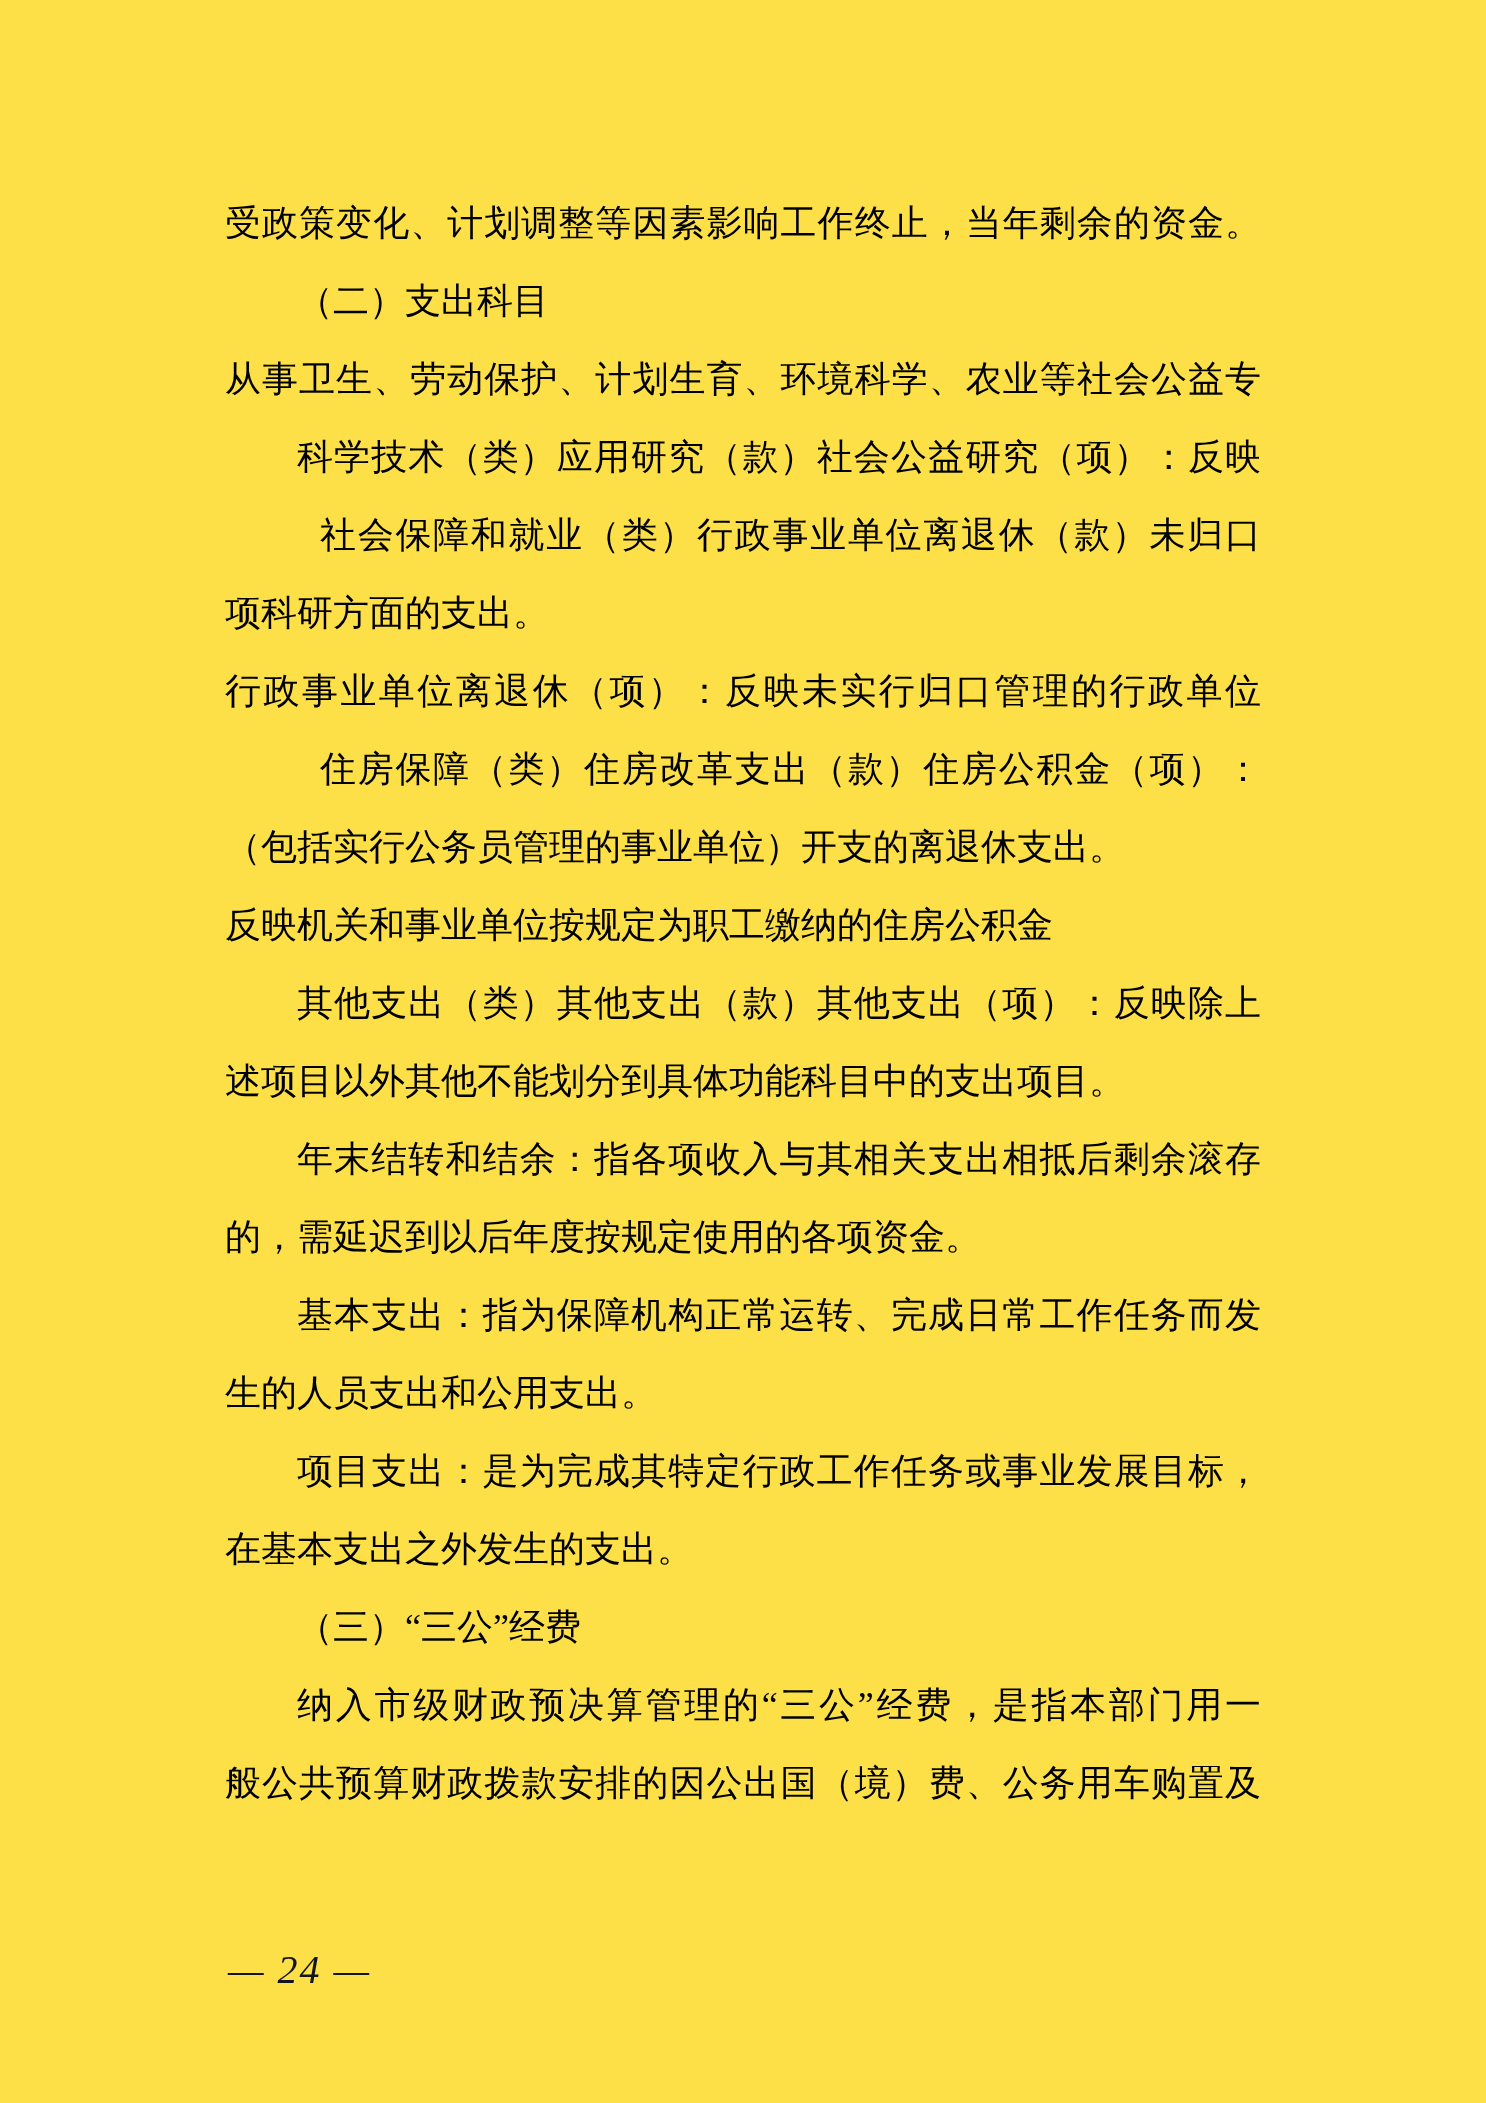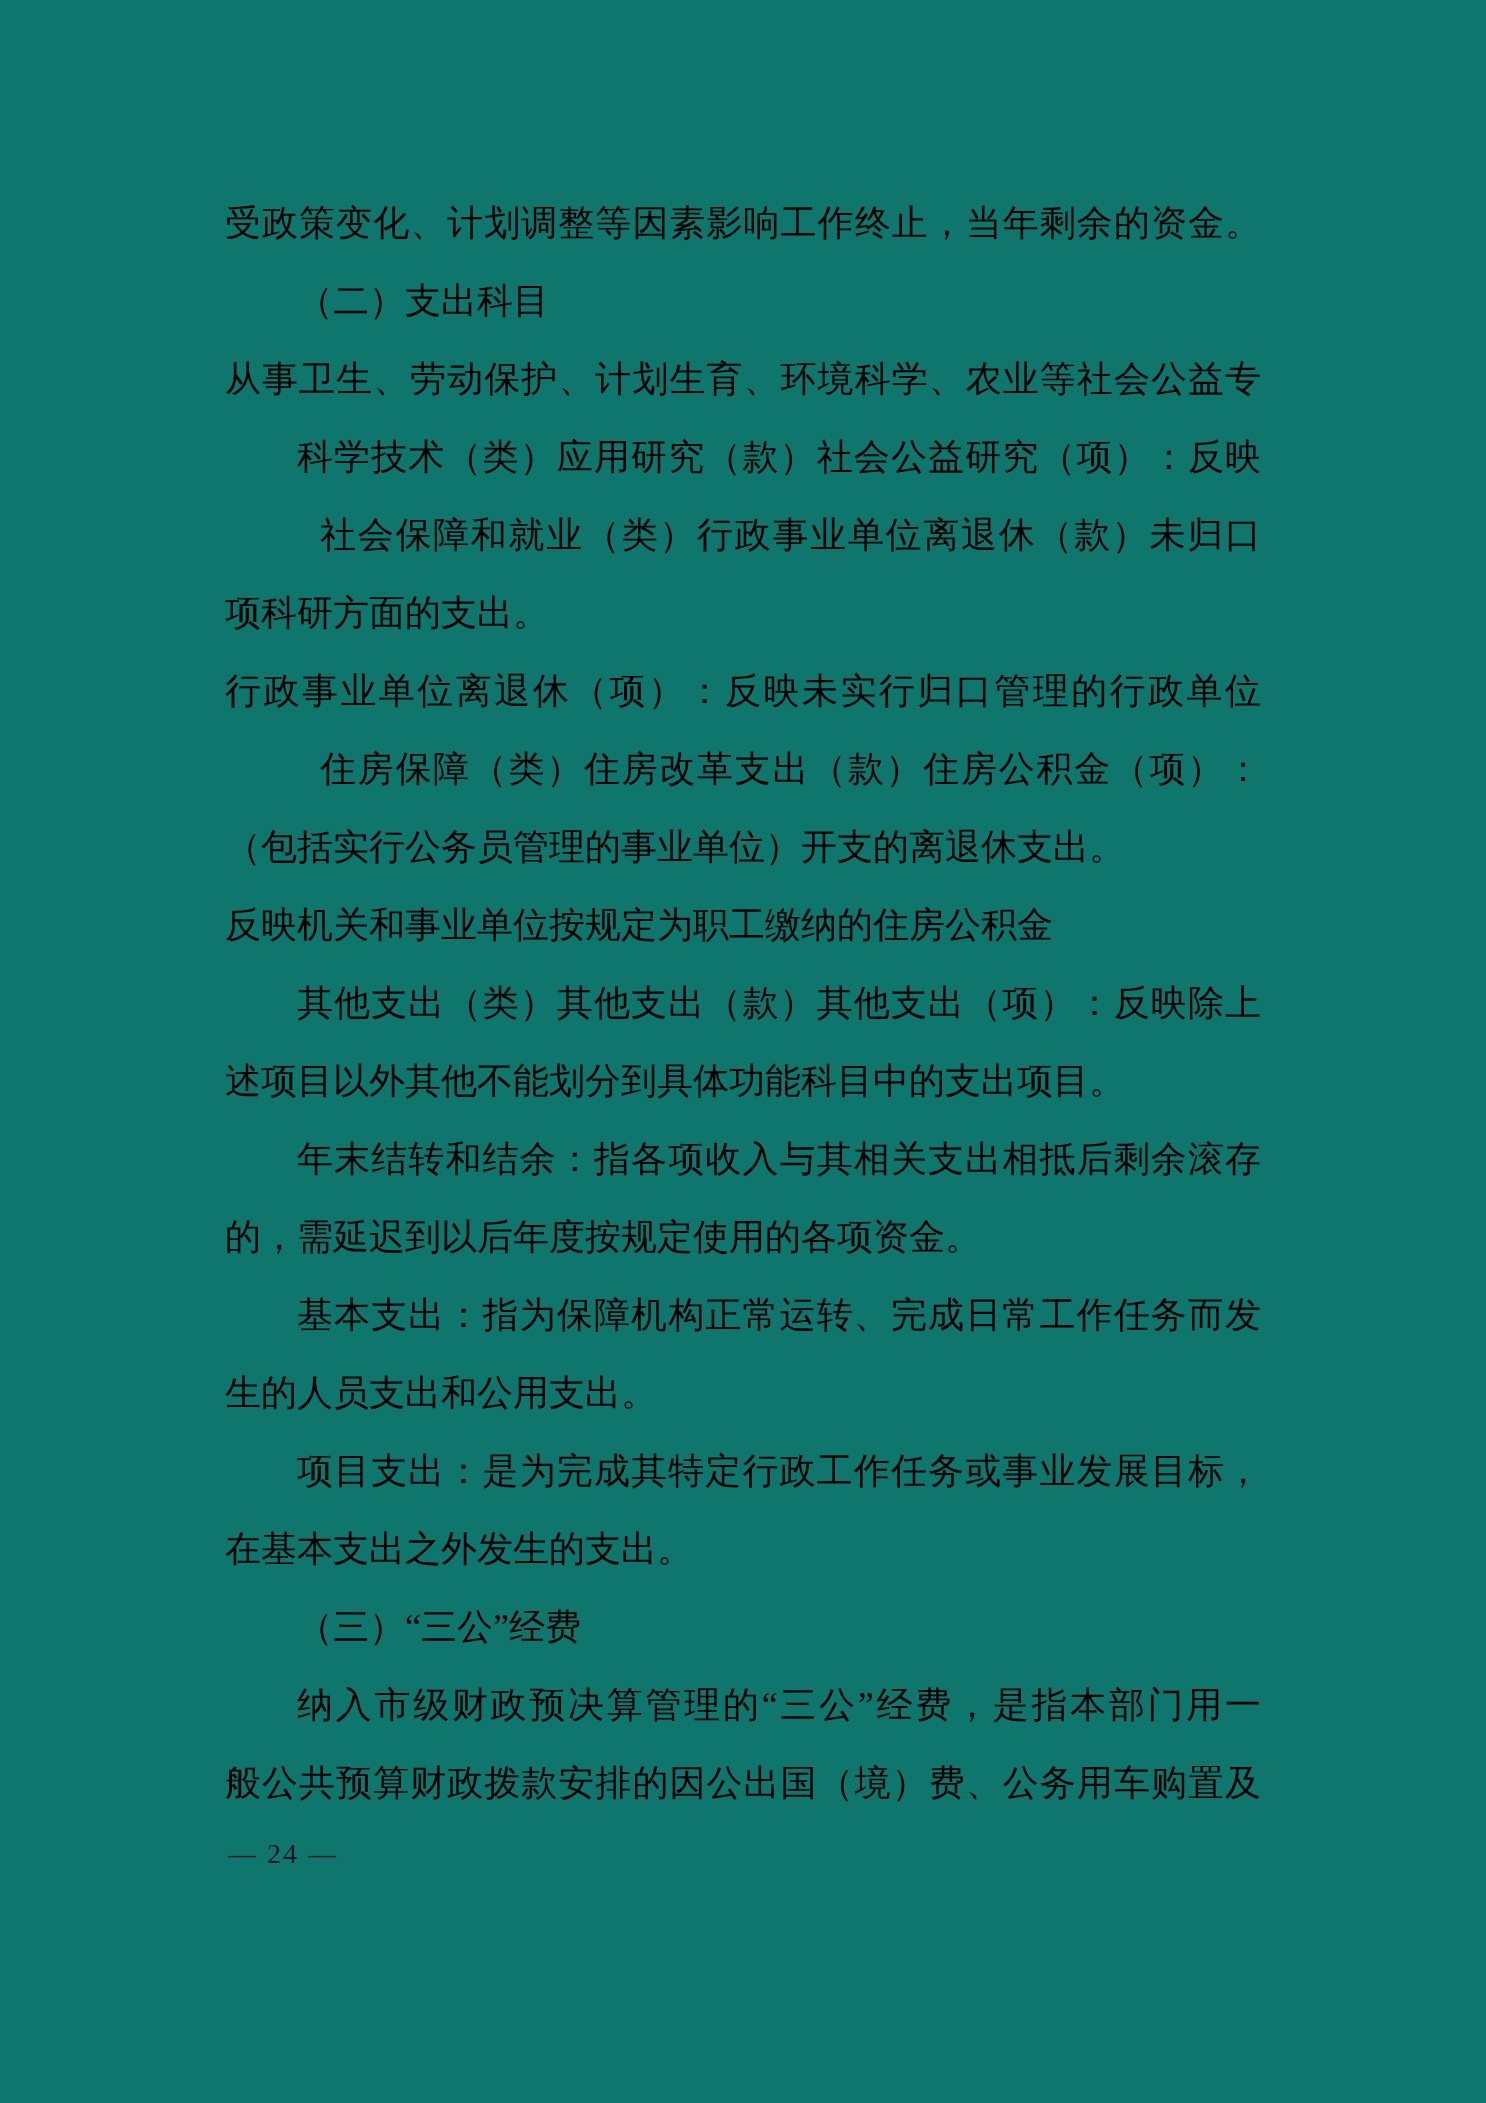--- a/index.html
+++ b/index.html
@@ -14,21 +14,21 @@
     font-family: "Liberation Serif", "DejaVu Serif", serif;
     color: #000000;
     overflow: hidden;
   }
   .page {
     position: absolute;
     left: 0;
     top: 0;
     width: 1486px;
     height: 2103px;
-    background: #0f766e;
+    background: #fde047;
   }
   .content {
     position: absolute;
     left: 225px;
     top: 184px;
     width: 1036px;
   }
   .line {
     height: 78px;
     line-height: 78px;
@@ -42,26 +42,27 @@
   }
   .ind {
     text-indent: 72px;
   }
   .ind2 {
     text-indent: 95px;
   }
   .footer {
     position: absolute;
     left: 228px;
-    top: 1832px;
+    top: 1948px;
     height: 44px;
     line-height: 44px;
-    font-size: 28px;
+    font-size: 40px;
     letter-spacing: 2px;
     color: #14141e;
+    font-style: italic;
   }
 </style>
 </head>
 <body>
 
 <div class="page">
   <div class="content">
     <div>
         <div class="line just">受政策变化、计划调整等因素影响工作终止，当年剩余的资金。</div>
         <div class="line ind">（二）支出科目</div>

